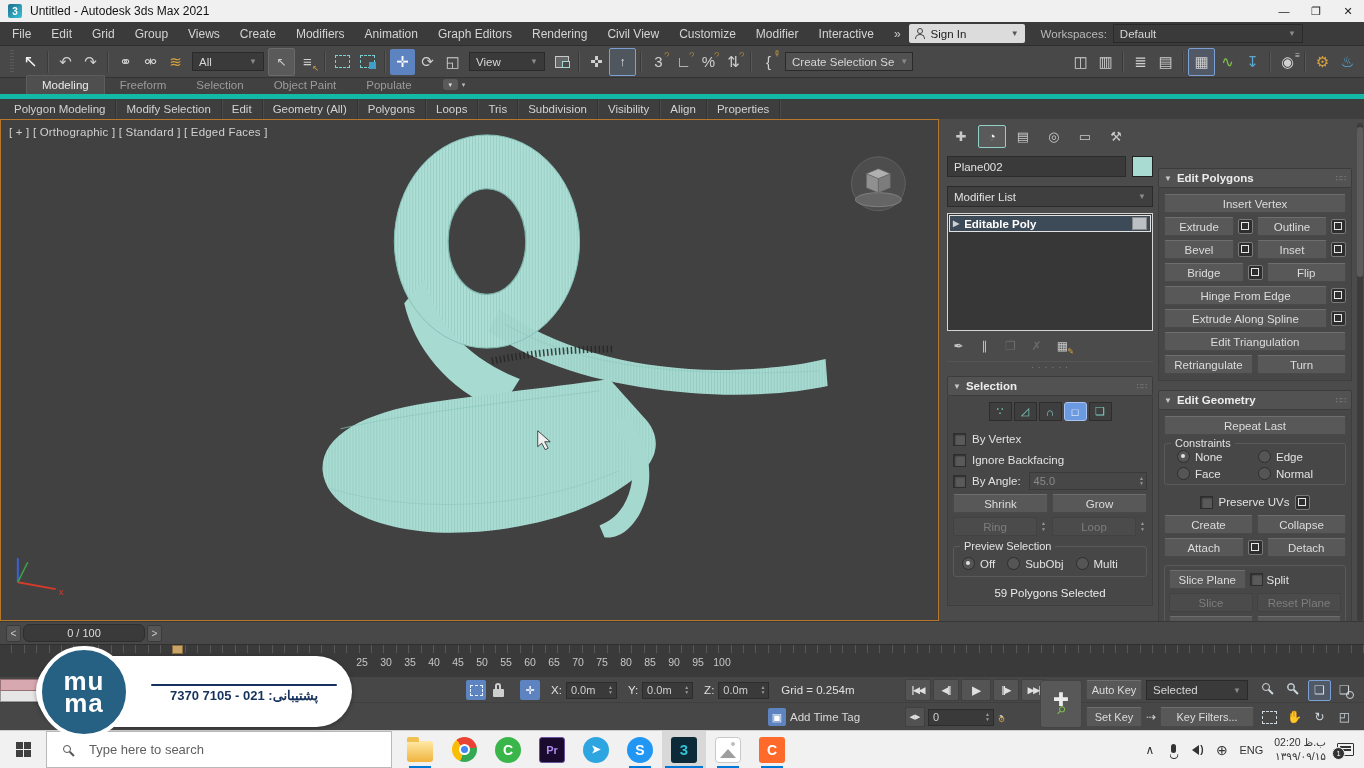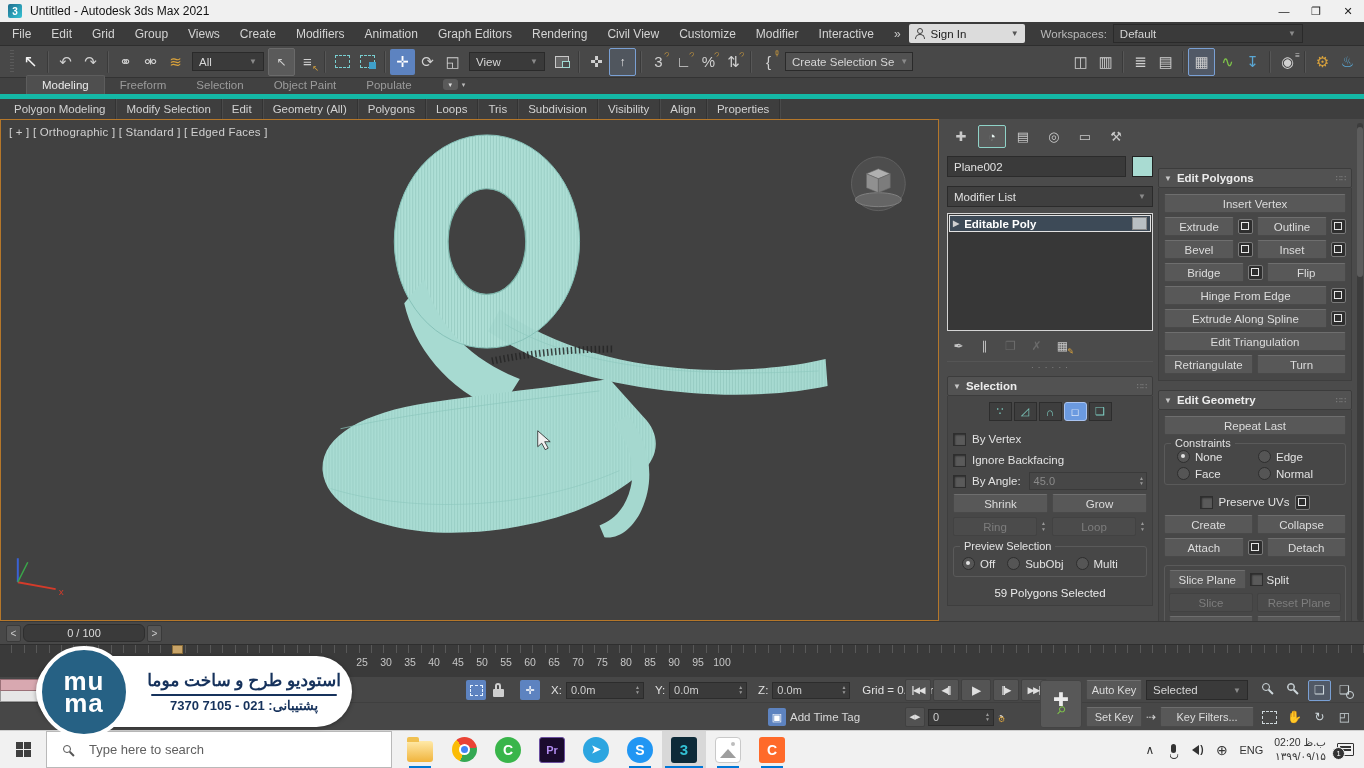--- a/index.html
+++ b/index.html
@@ -144,21 +144,21 @@
   .mini-pink{height:10px;background:#d8a8b0;border:1px solid #9a7077}
   .mini-white{height:10px;background:#e6e6e6;border:1px solid #999;border-top:none}
   .sq-icon{width:20px;height:20px;border-radius:2px;display:flex;align-items:center;justify-content:center;color:#fff;font-size:11px;position:relative;box-sizing:border-box}
   .sq-icon.accent{background:var(--accent)}
   .sq-icon.plain{background:#525252;border:1px solid #404040;color:#ddd}
   .sq-icon.iso::before{content:"";width:11px;height:9px;border:1px dashed #e8f4ff}
   .icon-lock{width:13px;height:15px;position:relative;margin:0 3px}
   .icon-lock::before{content:"";position:absolute;left:2px;top:0;width:6px;height:7px;border:2px solid #cfcfcf;border-bottom:none;border-radius:4px 4px 0 0;box-sizing:border-box}
   .icon-lock::after{content:"";position:absolute;left:0;top:6px;width:11px;height:8px;background:#cfcfcf;border-radius:1px}
   .axis-label{color:#e0e0e0;font-size:11.5px;margin-left:7px}
-  .axis-field{width:78px;height:17px;background:#3a3a3a;border:1px solid #2c2c2c;color:#cfcfcf;font-size:11px;display:flex;align-items:center;padding-left:4px;position:relative;box-sizing:border-box}
+  .axis-field{width:51px;height:17px;background:#3a3a3a;border:1px solid #2c2c2c;color:#cfcfcf;font-size:11px;display:flex;align-items:center;padding-left:4px;position:relative;box-sizing:border-box}
   .axis-field .spinners{position:absolute;right:1px;top:2px}
   .grid-text{color:#e0e0e0;font-size:11.5px;white-space:nowrap}
   .pb-icon{min-width:24px;height:20px;background:#545454;border:1px solid #404040;border-radius:2px;color:#e0e0e0;font-size:8.5px;font-we;display:flex;align-items:center;justify-content:center;font-weight:bold;letter-spacing:-1px}
   .pb-icon.play{min-width:28px;font-size:11px}
   .skbtn{width:56px;height:20px;background:#585858;border:1px solid #494949;border-top-color:#6e6e6e;border-radius:2px;color:#dcdcdc;font-size:11px;display:flex;align-items:center;justify-content:center;box-sizing:border-box;white-space:nowrap}
   .sel-dd{width:102px}
   .kf-btn{width:94px}
   .nav-icon{width:23px;height:21px;display:flex;align-items:center;justify-content:center;color:#cfd8dc;font-size:12px;position:relative;border-radius:2px;box-sizing:border-box}
   .nav-icon.outlined{border:1px solid #7aa0d4;background:#515966}
   .mag{position:relative}
@@ -954,21 +954,20 @@
       <div>۱۳۹۹/۰۹/۱۵</div>
     </div>
     <span class="tray-notif">
       <span class="notif-badge">1</span>
     </span>
   </div>
 </div>
 
 <div id="watermark">
   <div class="wm-pill">
-    <div class="wm-line1">استودیو طرح و ساخت موما</div>
     <div class="wm-divider"></div>
     <div class="wm-line2">پشتیبانی: 021 - 7105 7370</div>
   </div>
   <div class="wm-logo">
     <div>mu</div>
     <div>ma</div>
   </div>
 </div>
 
 </body></html>

